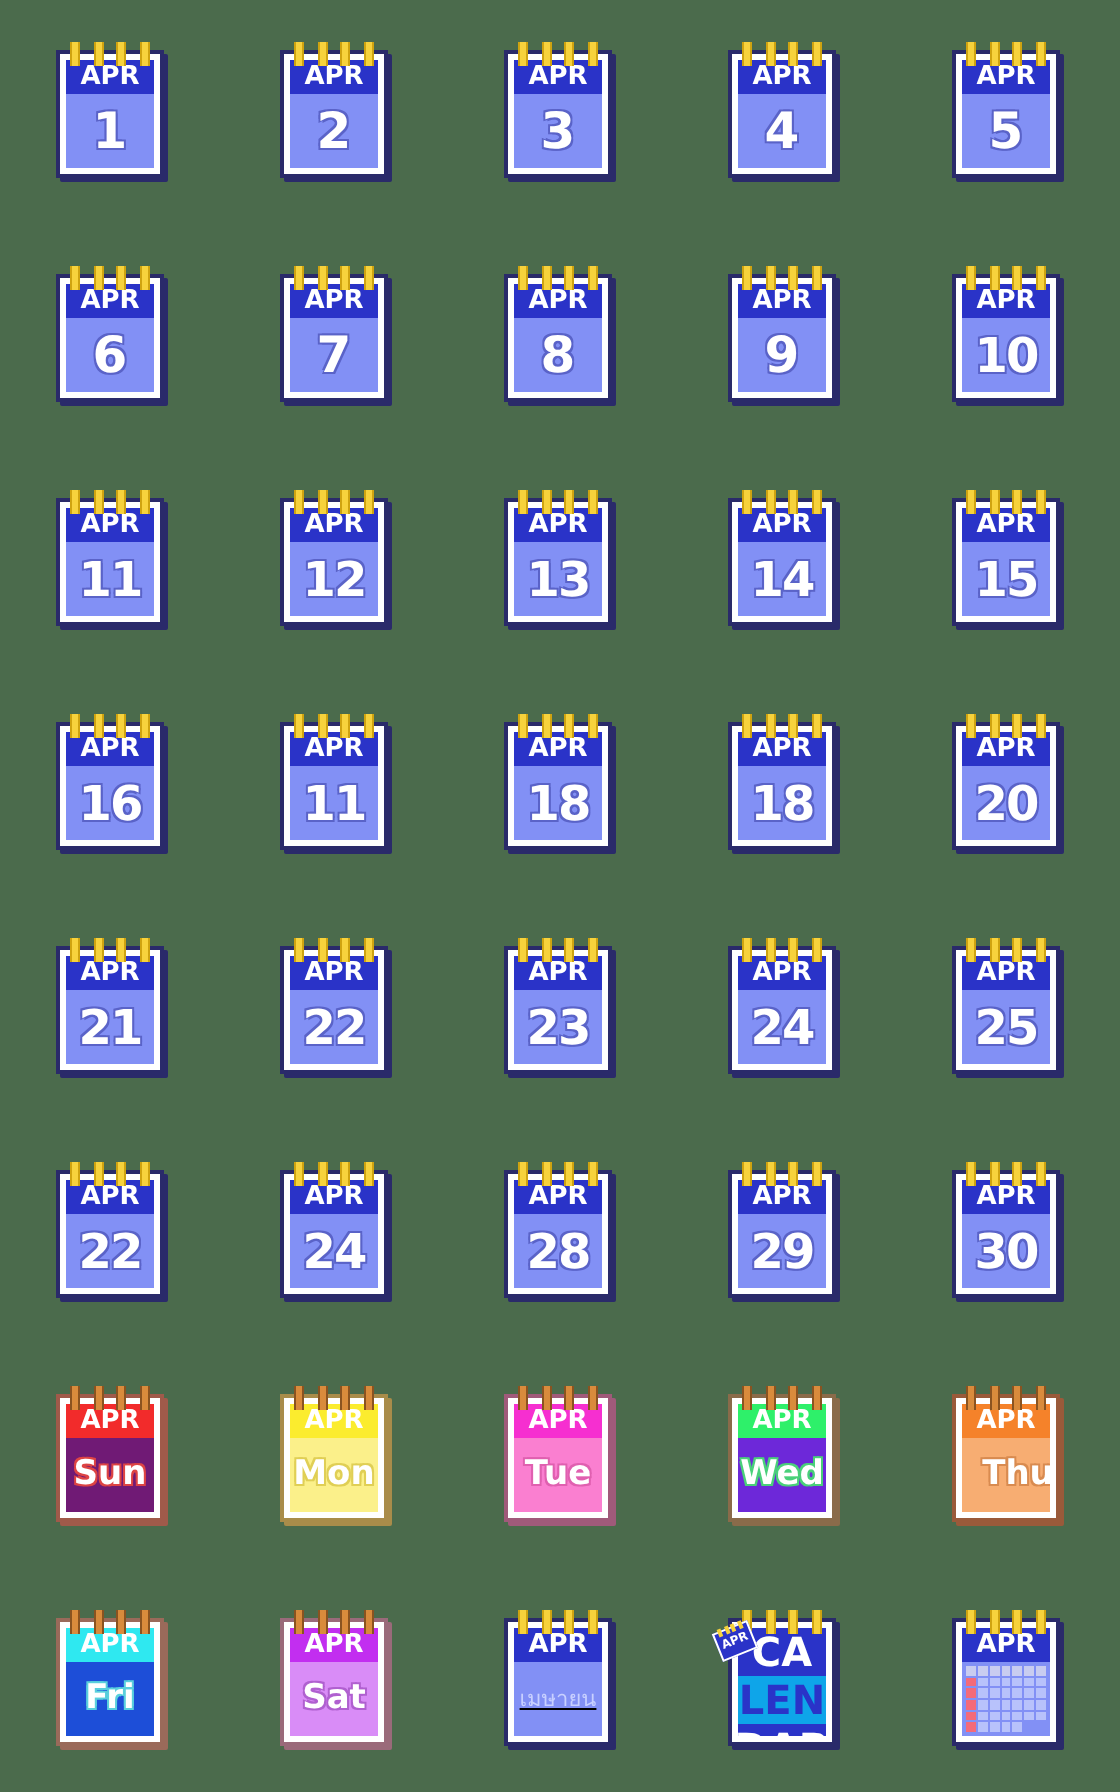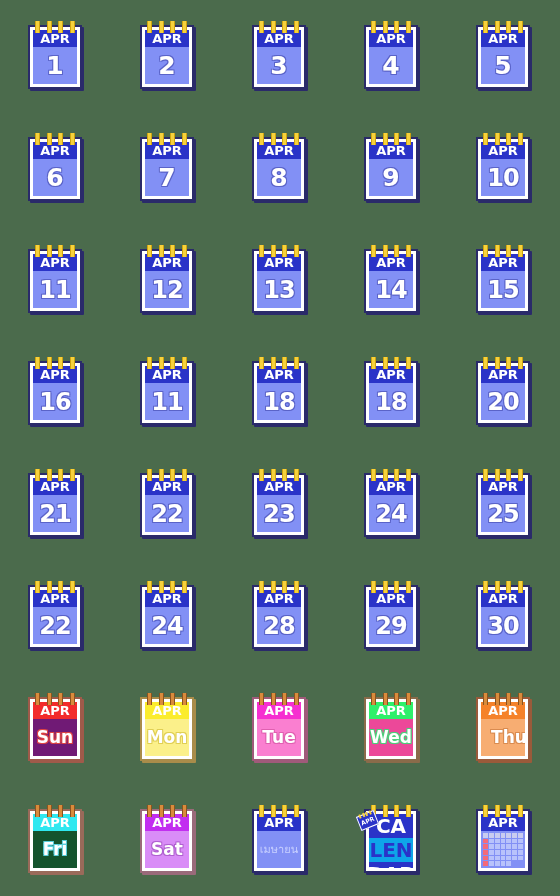--- a/index.html
+++ b/index.html
@@ -190,21 +190,21 @@
   .v-fri  .cal-word   { text-shadow:-1px -1px 0 #5ad0dd, 1px -1px 0 #5ad0dd, -1px 1px 0 #5ad0dd, 1px 1px 0 #5ad0dd; }
 
   .v-sat  .cal-shadow { background:#9a6a7a; }
   .v-sat  .cal-body   { border-color:#9a6a7a; }
   .v-sat  .cal-head   { background:#c22ef0; }
   .v-sat  .cal-page   { background:#d98cf7; }
   .v-sat  .ring       { background:#d98b3c; border-color:#8a5320; }
   .v-sat  .cal-word   { text-shadow:-1px -1px 0 #b060d0, 1px -1px 0 #b060d0, -1px 1px 0 #b060d0, 1px 1px 0 #b060d0; }
 
   
-  .v-thai .cal-page   { background:#8290f5; }
+  .v-thai .cal-page   { background:#8290f5;text-decoration:underline; }
 
   
   .v-calendar .cal-inner { padding: 0; }
   .v-calendar .cal-stack {
     flex: 1 1 auto;
     display: flex;
     flex-direction: column;
   }
   .cal-row {
     flex: 1 1 0;
@@ -907,21 +907,21 @@
           <span class="ring"></span>
         </div>
       </div>
     </div>
     <div class="cell">
       <div class="cal v-wed">
         <div class="cal-shadow"></div>
         <div class="cal-body">
           <div class="cal-inner">
             <div class="cal-head" style="background: rgb(46, 240, 106);">APR</div>
-            <div class="cal-page" style="background: #ec4899; text-align: right;">
+            <div class="cal-page" style="background: #6d28d9; text-align: right;">
               <div class="cal-word">Wed</div>
             </div>
           </div>
         </div>
         <div class="rings">
           <span class="ring"></span>
           <span class="ring"></span>
           <span class="ring"></span>
           <span class="ring"></span>
         </div>
@@ -945,21 +945,21 @@
           <span class="ring"></span>
         </div>
       </div>
     </div>
     <div class="cell">
       <div class="cal v-fri">
         <div class="cal-shadow"></div>
         <div class="cal-body">
           <div class="cal-inner">
             <div class="cal-head" style="background: rgb(47, 232, 240);">APR</div>
-            <div class="cal-page" style="background: #14532d;">
+            <div class="cal-page" style="background: #1d4ed8;">
               <div class="cal-word">Fri</div>
             </div>
           </div>
         </div>
         <div class="rings">
           <span class="ring"></span>
           <span class="ring"></span>
           <span class="ring"></span>
           <span class="ring"></span>
         </div>

